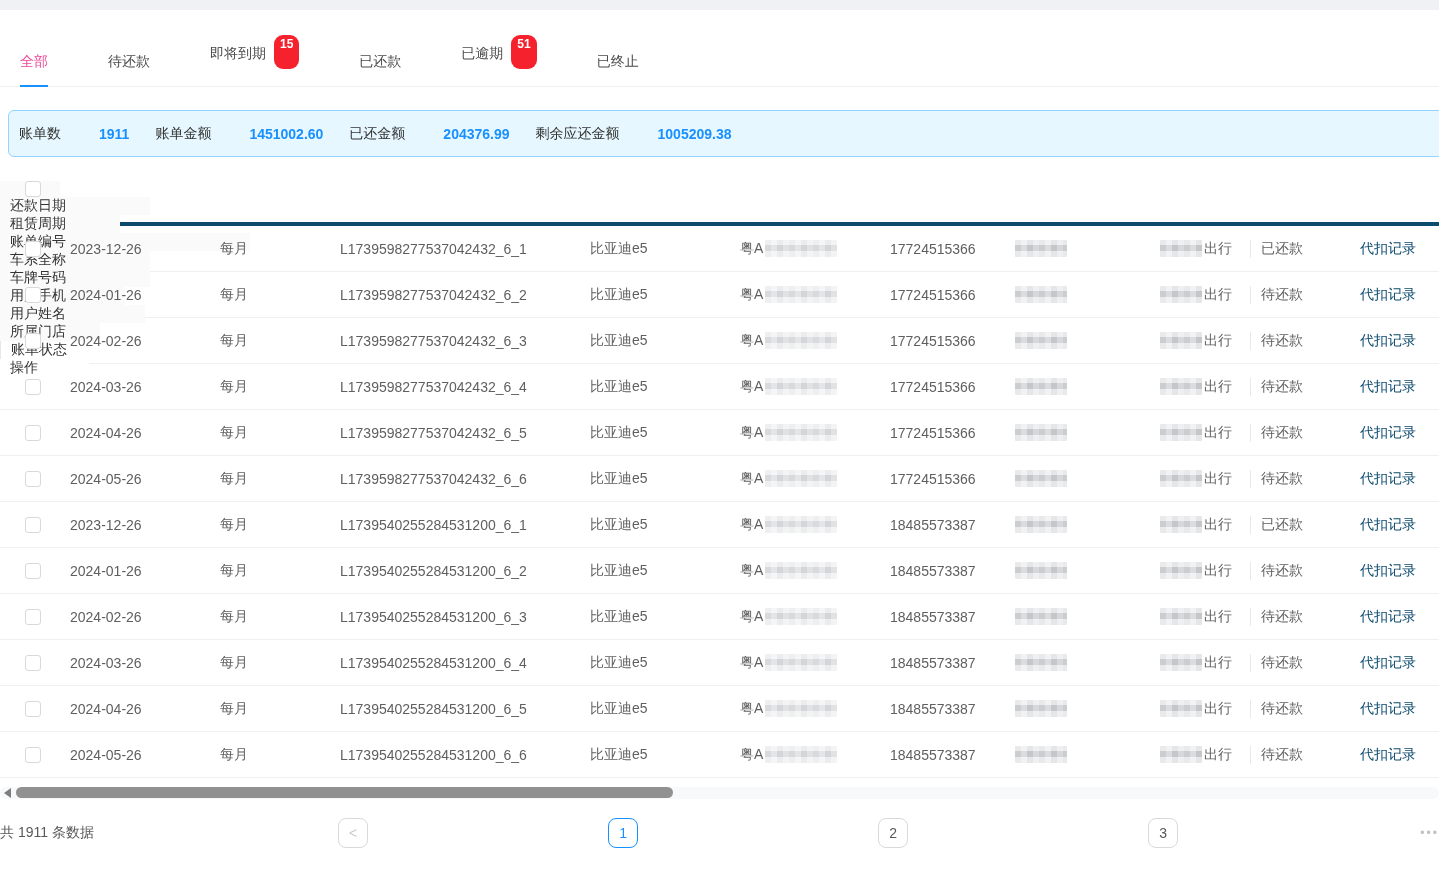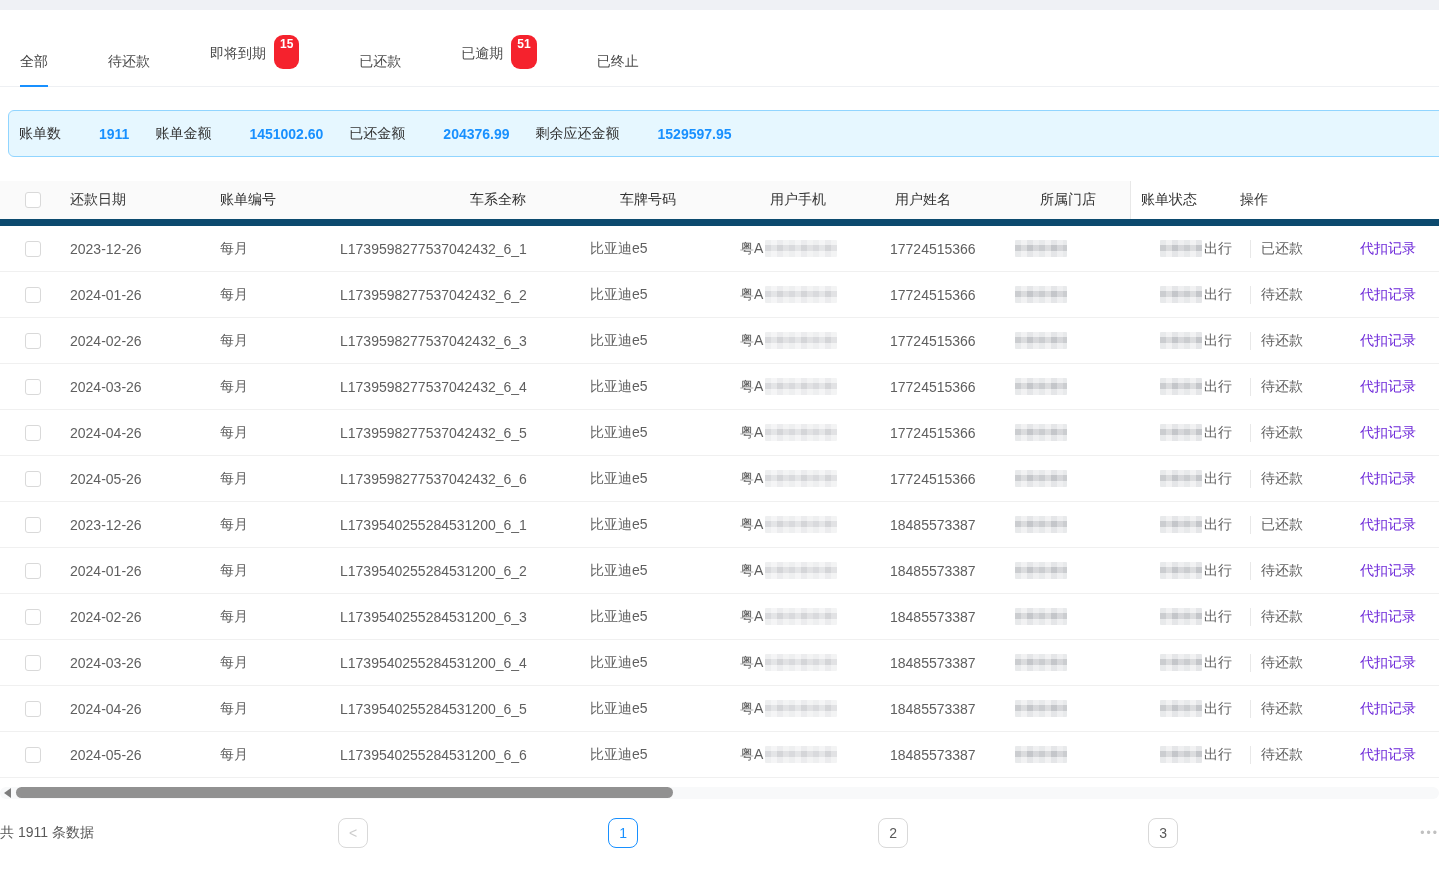--- a/index.html
+++ b/index.html
@@ -11,38 +11,38 @@
     font-size: 14px; color: #595959;
   }
 
   .top-strip { height: 10px; background: #eff1f5; }
 
   
   .tabs { display: flex; align-items: flex-end; height: 77px; padding-left: 20px;
           border-bottom: 1px solid #eef0f3; background: #fff; }
   .tab { display: flex; align-items: center; margin-right: 60px; padding-bottom: 15px;
          position: relative; color: #4a4a4a; cursor: pointer; white-space: nowrap; }
-  .tab.active { color: #404040; }
+  .tab.active { color: #ec4899; }
   .tab.active::after { content: ""; position: absolute; left: 0; right: 0; bottom: -1px;
          height: 2px; background: #1890ff; }
   .badge { margin-left: 8px; background: #f5222d; color: #fff; font-size: 12px;
          height: 34px; line-height: 18px; padding: 0 6px; border-radius: 9px;
          transform: translateY(-2px); font-weight: 600; }
 
   
   .summary { margin: 23px -6px 0 8px; height: 47px; border: 1px solid #91d5ff;
          background: #e6f7ff; border-radius: 6px; display: flex; align-items: center;
          padding: 0 10px; }
   .sum-item { display: flex; align-items: center; margin-right: 26px; white-space: nowrap; gap: 28px; }
   .sum-label { color: #333; margin-right: 10px; }
   .sum-value { color: #1890ff; font-weight: 600; }
 
   
   .table { margin-top: 24px; }
-  .thead { display: flex; height: 45px; border-bottom: 7px solid #0c4a6e; }
+  .thead { display: flex; height: 45px; border-bottom: 4px solid #0c4a6e; flex-direction: column; }
   .th { display: flex; align-items: center; background: #fafafa; color: #333;
         font-weight: 500; padding-left: 10px; flex-shrink: 0; }
   .thead .col-status, .thead .col-action { background: #fff; }
   .tr { display: flex; height: 46px; border-bottom: 1px solid #f0f0f0; background: #fff; align-items: center; }
   .td { display: flex; align-items: center; padding-left: 10px; flex-shrink: 0;
         color: #5f5f5f; white-space: nowrap; overflow: hidden; }
 
   .col-check  { width: 60px;  padding-left: 25px; }
   .col-date   { width: 150px; }
   .col-cycle  { width: 120px; }
@@ -51,21 +51,21 @@
   .col-plate  { width: 150px; }
   .col-phone  { width: 125px; }
   .col-name   { width: 145px; }
   .col-store  { width: 100px; }
   .col-status { width: 100px; border-left: 1px solid #e8e8e8; }
   .col-action { width: 89px; }
 
   .checkbox { width: 16px; height: 16px; border: 1px solid #d9d9d9; border-radius: 3px;
         background: #fff; display: inline-block; cursor: pointer; flex-shrink: 0; }
 
-  .link { color: #6d28d9; text-decoration: none; cursor: pointer; }
+  .link { color: #0c4a6e; text-decoration: none; cursor: pointer; }
 
   
   .mosaic { display: inline-block; height: 17px; border-radius: 1px;
         background-image:
           repeating-linear-gradient(0deg, rgba(255,255,255,.45) 0 6px, rgba(0,0,0,.05) 6px 12px),
           repeating-linear-gradient(90deg, #d6d8db 0 6px, #e7e8ea 6px 12px, #cfd1d5 12px 18px, #e2e3e6 18px 24px);
         vertical-align: middle; }
   .m-plate { width: 72px; margin-left: 2px; opacity: .72; }
   .m-name  { width: 52px; }
   .m-store { width: 42px; margin-right: 2px; }
@@ -129,30 +129,31 @@
   <div class="sum-item">
     <span class="sum-label">账单金额</span>
     <span class="sum-value">1451002.60</span>
   </div>
   <div class="sum-item">
     <span class="sum-label">已还金额</span>
     <span class="sum-value">204376.99</span>
   </div>
   <div class="sum-item">
     <span class="sum-label">剩余应还金额</span>
-    <span class="sum-value">1529597.95</span>
+    <span class="sum-value">1005209.38</span>
   </div>
 </div>
 
 <div class="table">
   <div class="thead">
     <div class="th col-check">
         <span class="checkbox"></span>
       </div>
     <div class="th col-date">还款日期</div>
+    <div class="th col-cycle">租赁周期</div>
     <div class="th col-bill">账单编号</div>
     <div class="th col-car">车系全称</div>
     <div class="th col-plate">车牌号码</div>
     <div class="th col-phone">用户手机</div>
     <div class="th col-name">用户姓名</div>
     <div class="th col-store">所属门店</div>
     <div class="th col-status">账单状态</div>
     <div class="th col-action">操作</div>
   </div>
 

